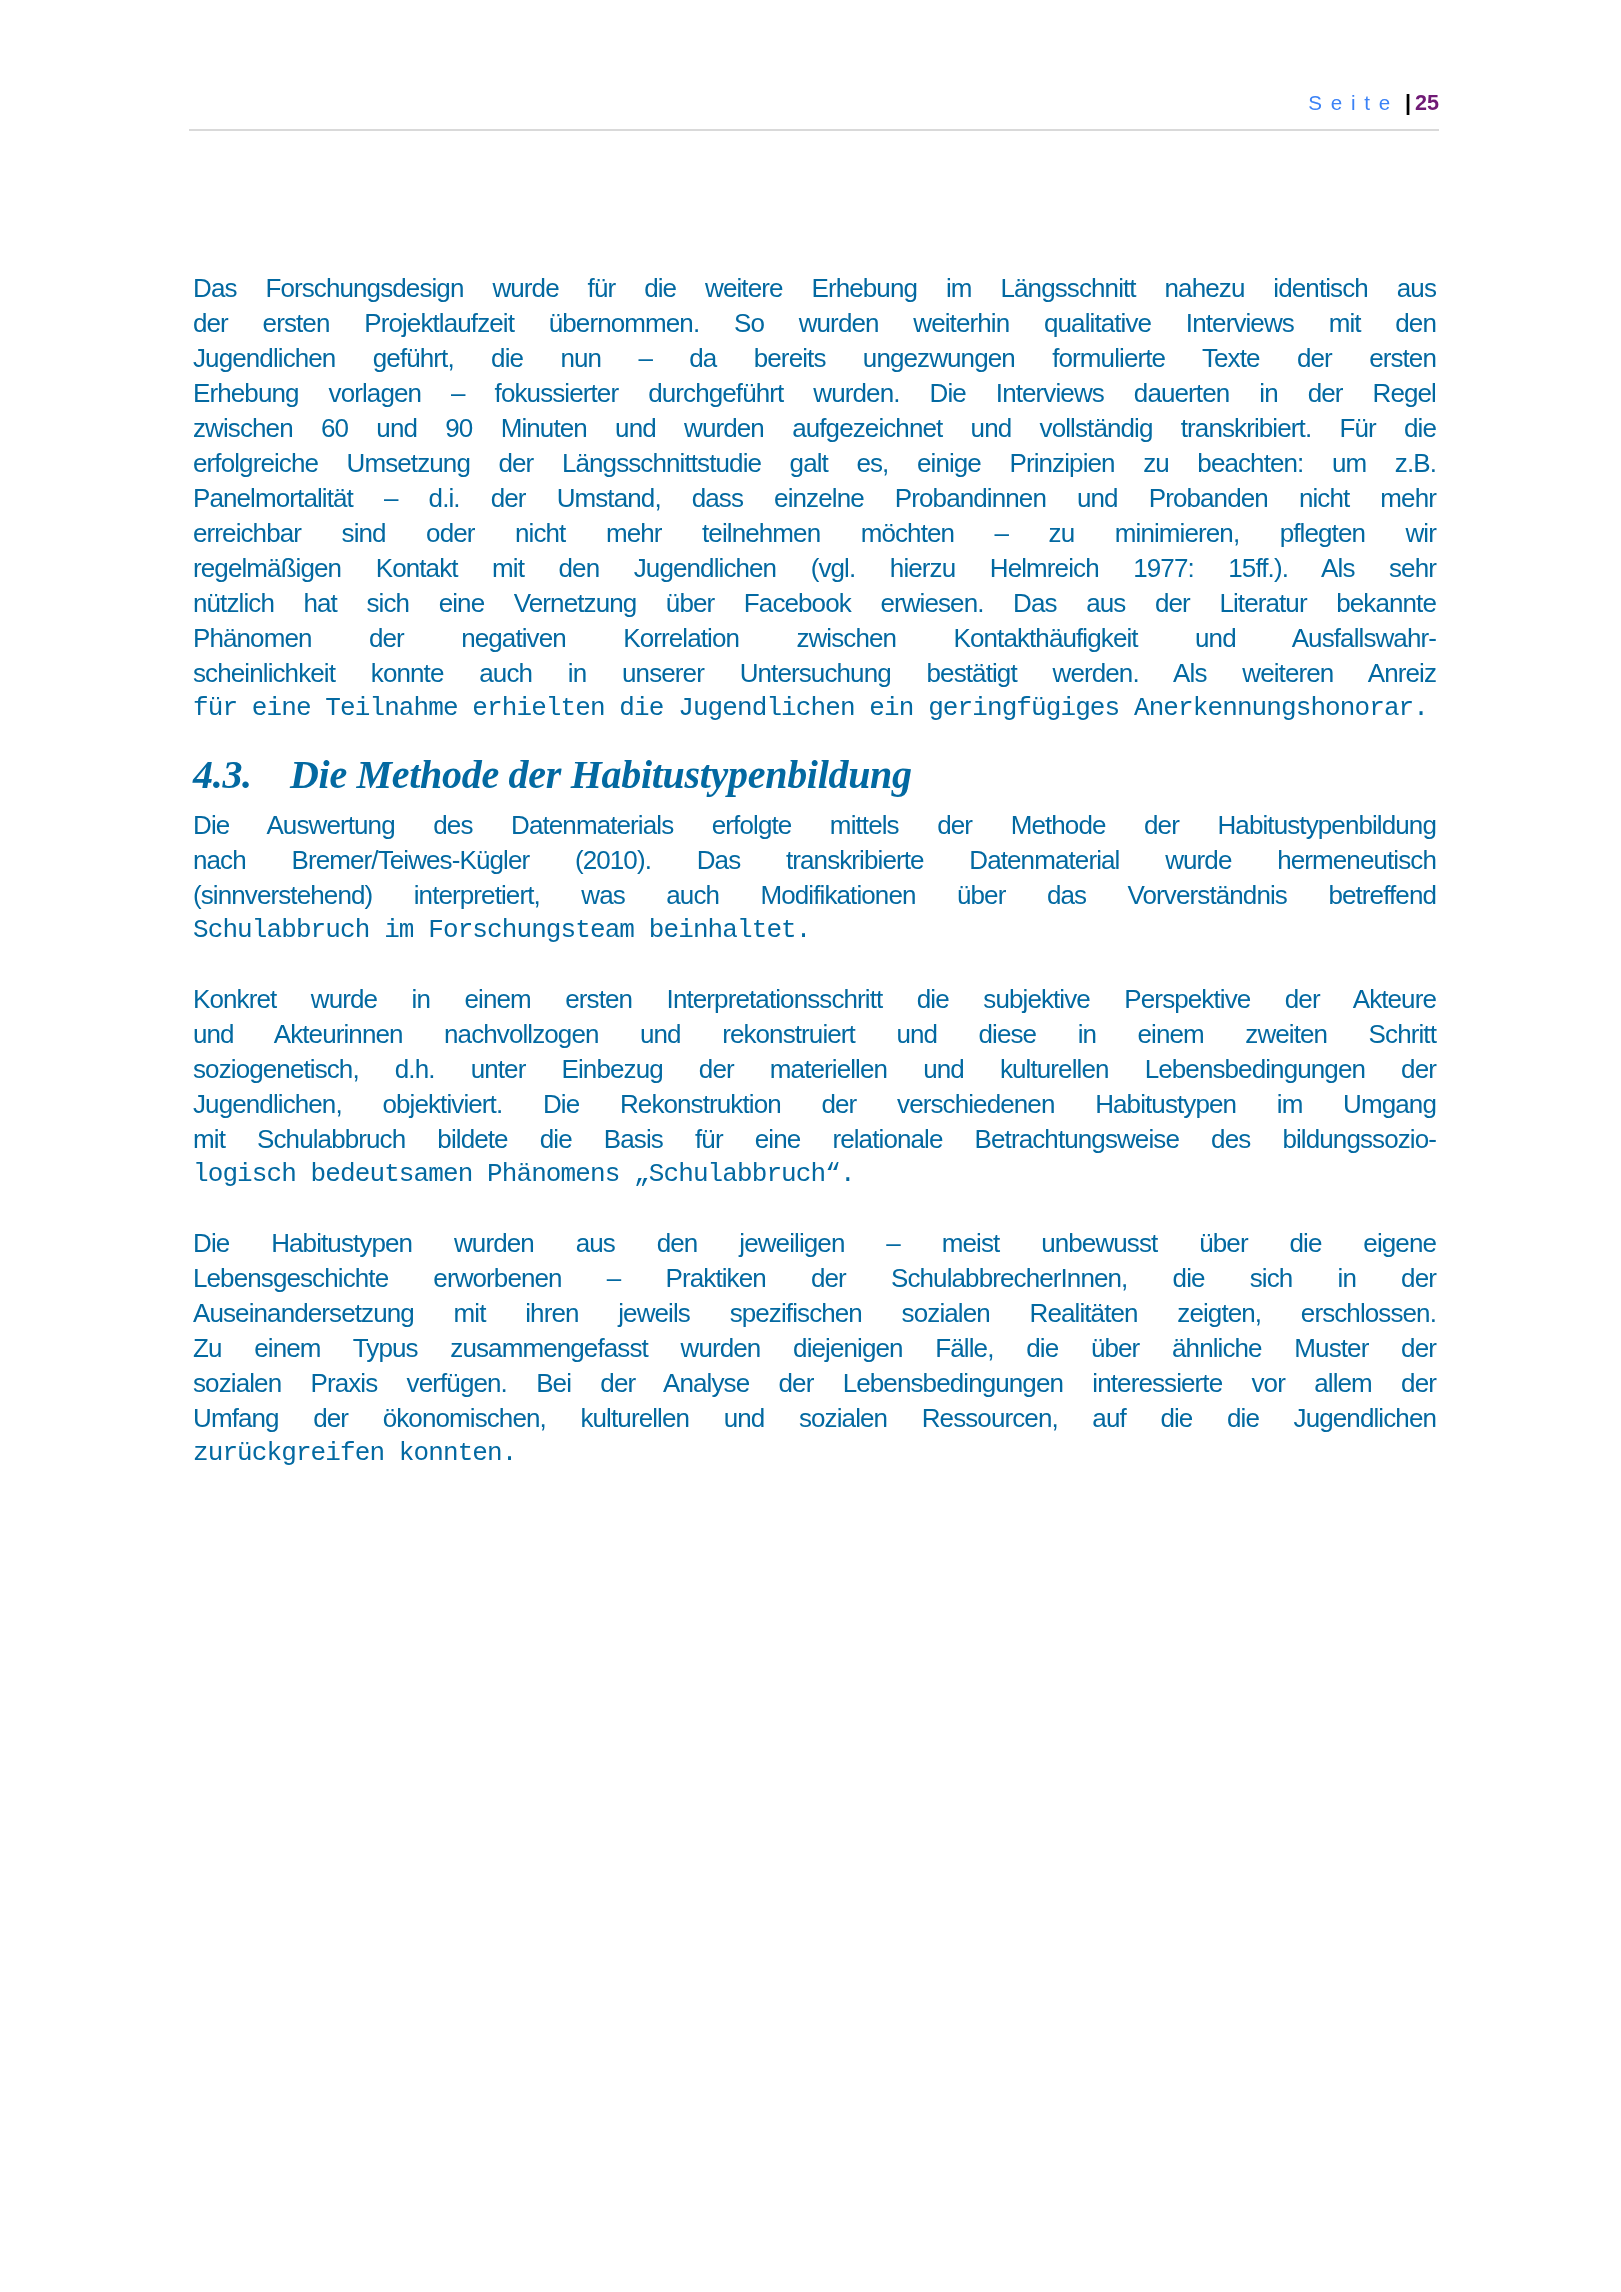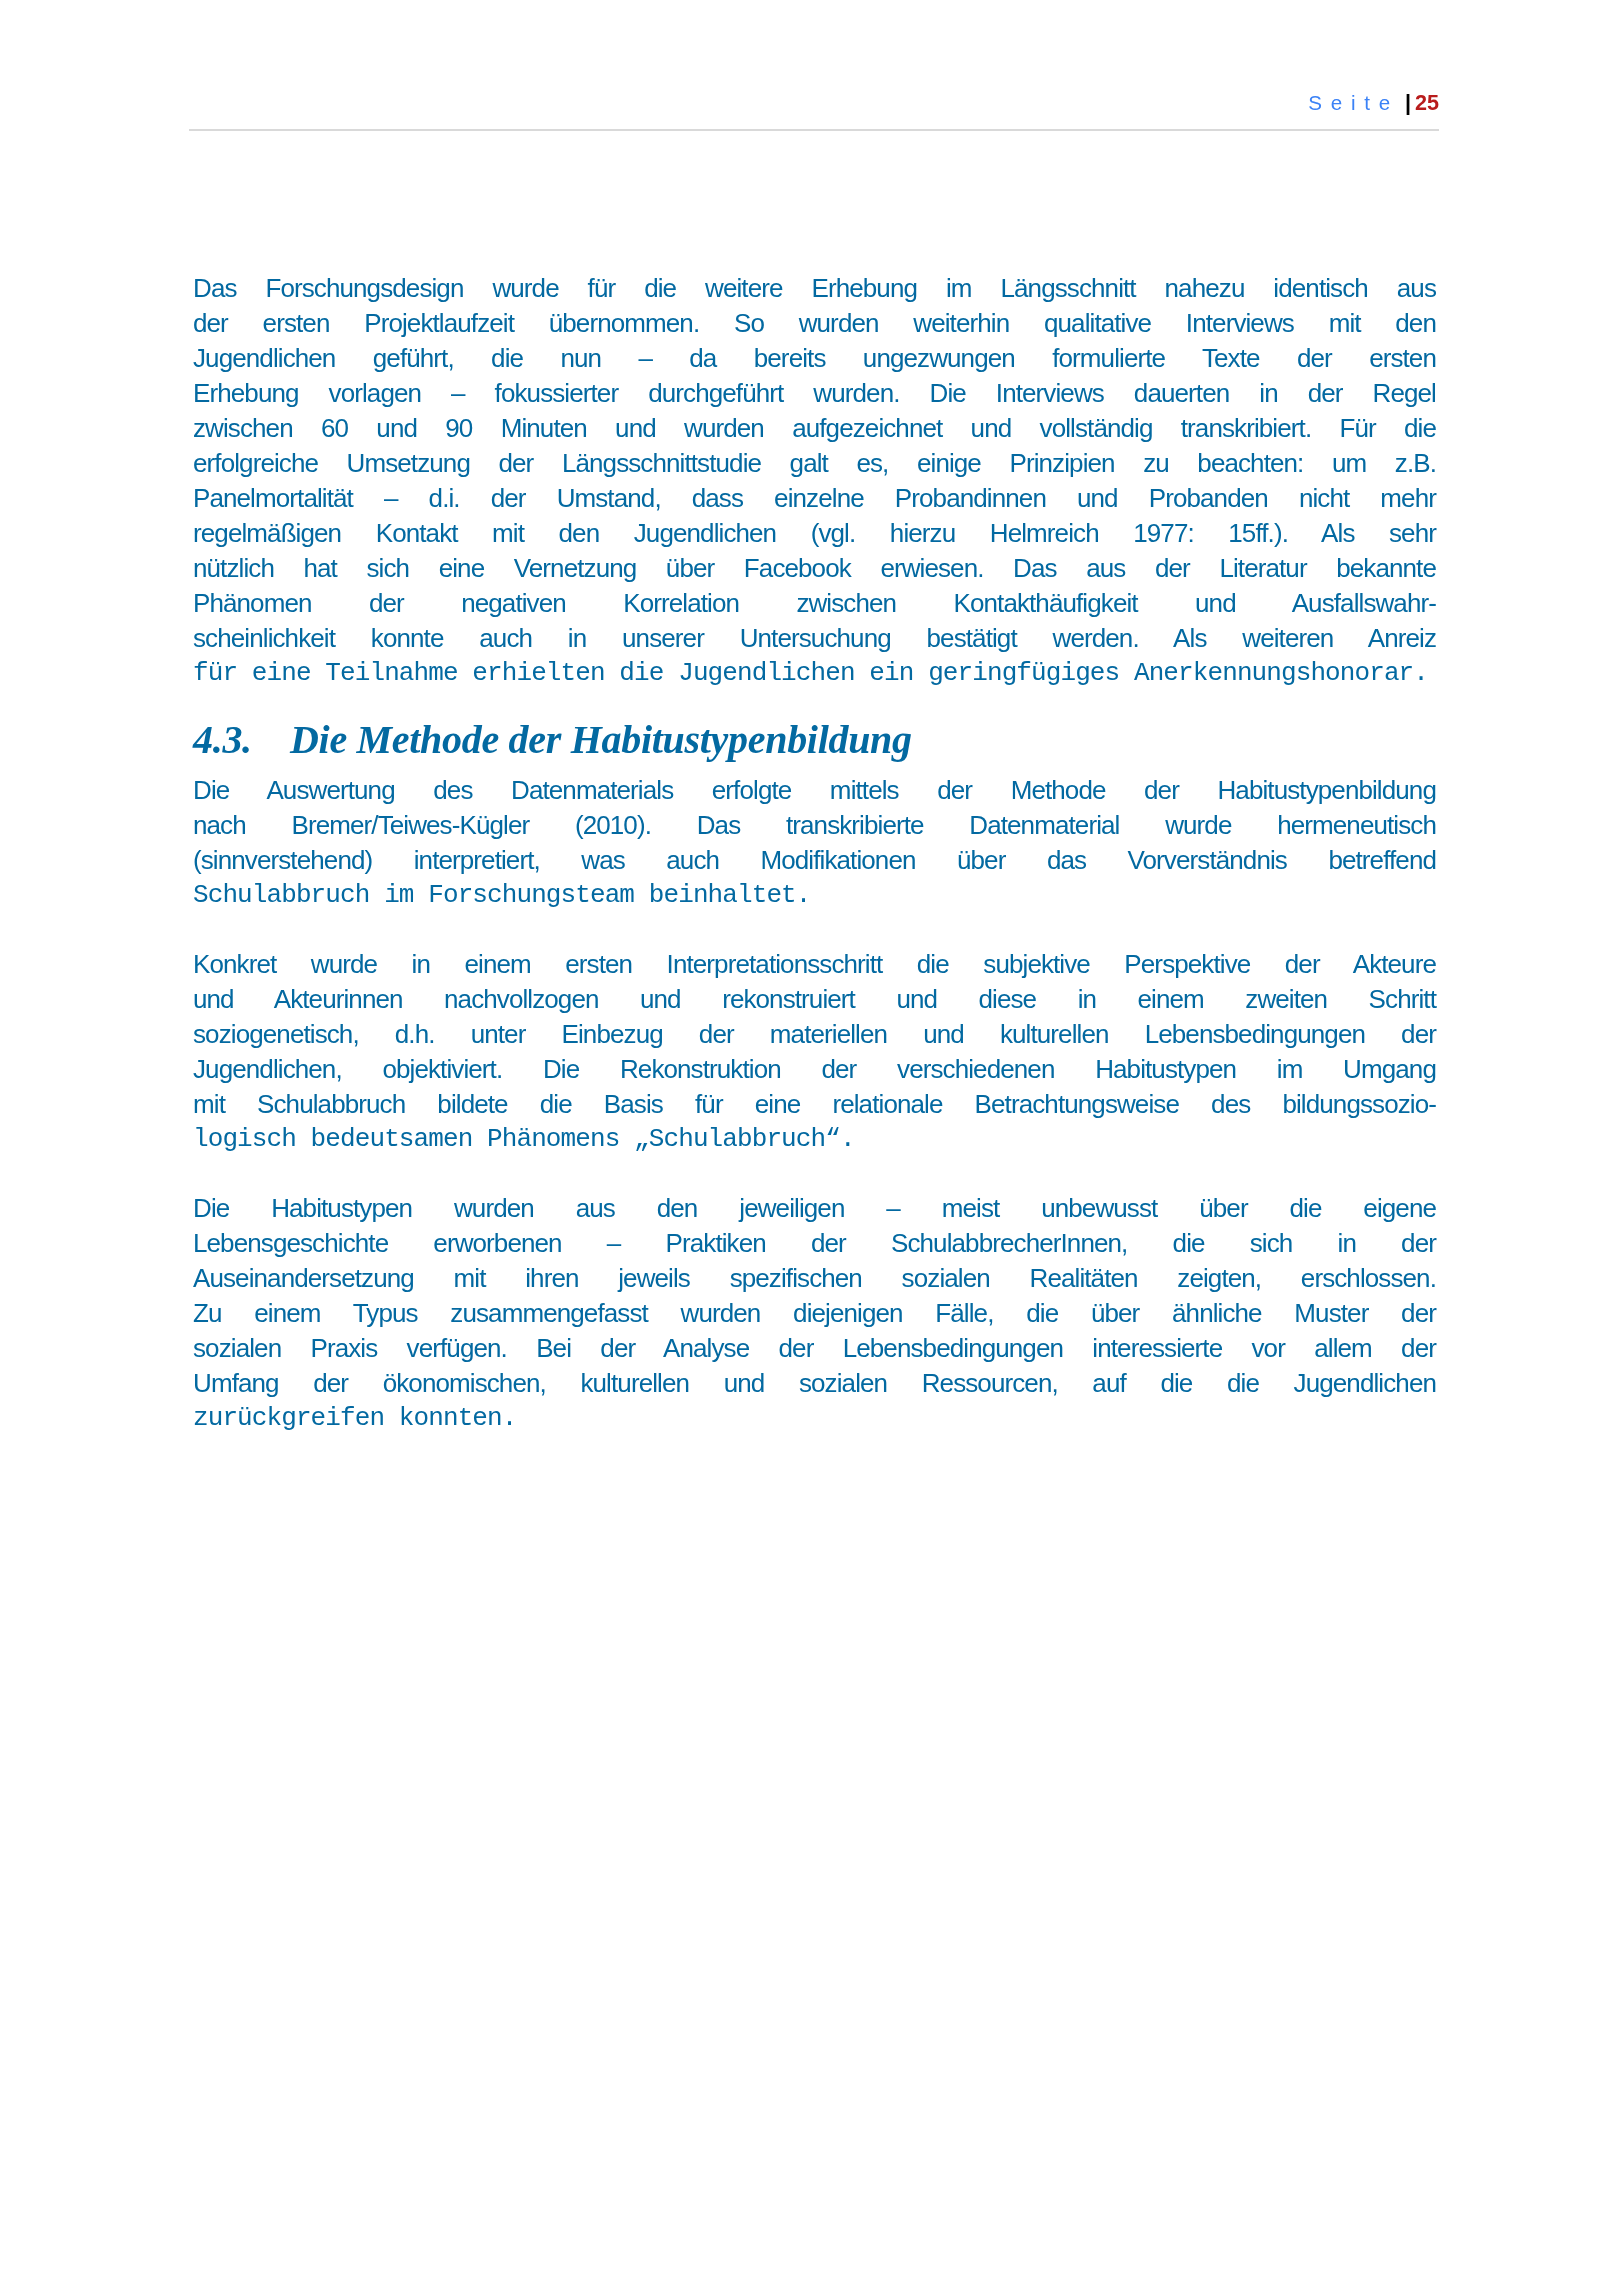--- a/index.html
+++ b/index.html
@@ -8,21 +8,21 @@
   .header {
     position: absolute; left: 189px; top: 90px; width: 1250px; height: 39px;
     border-bottom: 2px solid #d9d9d9;
     text-align: right;
     font-family: "Liberation Sans", sans-serif;
   }
   .header .seite {
     color: #3b82f6; font-size: 20.6px; letter-spacing: 8.8px;
   }
   .header .pipe { color: #000; font-weight: bold; font-size: 21.6px; margin-left: 5.9px; }
-  .header .num { color: #b91c1c; font-weight: bold; font-size: 21.6px; margin-left: 3.9px; }
+  .header .num { color: #701a75; font-weight: bold; font-size: 21.6px; margin-left: 3.9px; }
   .body {
     position: absolute; left: 193px; top: 271px; width: 1243px;
     font-family: "Liberation Sans", sans-serif;
     font-size: 26px; line-height: 35px; color: #0369a1;
     letter-spacing: -0.9px; word-spacing: 0px;
   }
   .body p { margin: 0; text-align: justify; }
   .body p.gap { margin-top: 34px; }
   .line { display: block; text-align: justify; text-align-last: justify; white-space: nowrap; }
   .line.last { text-align-last: left; font-family: Liberation Mono, monospace; }
@@ -45,20 +45,21 @@
   <div class="body">
 
     <p>
       <span class="line">Das Forschungsdesign wurde für die weitere Erhebung im Längsschnitt nahezu identisch aus</span>
       <span class="line">der ersten Projektlaufzeit übernommen. So wurden weiterhin qualitative Interviews mit den</span>
       <span class="line">Jugendlichen geführt, die nun – da bereits ungezwungen formulierte Texte der ersten</span>
       <span class="line">Erhebung vorlagen – fokussierter durchgeführt wurden. Die Interviews dauerten in der Regel</span>
       <span class="line">zwischen 60 und 90 Minuten und wurden aufgezeichnet und vollständig transkribiert. Für die</span>
       <span class="line">erfolgreiche Umsetzung der Längsschnittstudie galt es, einige Prinzipien zu beachten: um z.B.</span>
       <span class="line">Panelmortalität – d.i. der Umstand, dass einzelne Probandinnen und Probanden nicht mehr</span>
+      <span class="line">erreichbar sind oder nicht mehr teilnehmen möchten – zu minimieren, pflegten wir</span>
       <span class="line">regelmäßigen Kontakt mit den Jugendlichen (vgl. hierzu Helmreich 1977: 15ff.). Als sehr</span>
       <span class="line">nützlich hat sich eine Vernetzung über Facebook erwiesen. Das aus der Literatur bekannte</span>
       <span class="line">Phänomen der negativen Korrelation zwischen Kontakthäufigkeit und Ausfallswahr-</span>
       <span class="line">scheinlichkeit konnte auch in unserer Untersuchung bestätigt werden. Als weiteren Anreiz</span>
       <span class="line last">für eine Teilnahme erhielten die Jugendlichen ein geringfügiges Anerkennungshonorar.</span>
     </p>
 
     <div class="heading">
       <span class="hnum">4.3.</span><span>Die Methode der Habitustypenbildung</span>
     </div>

